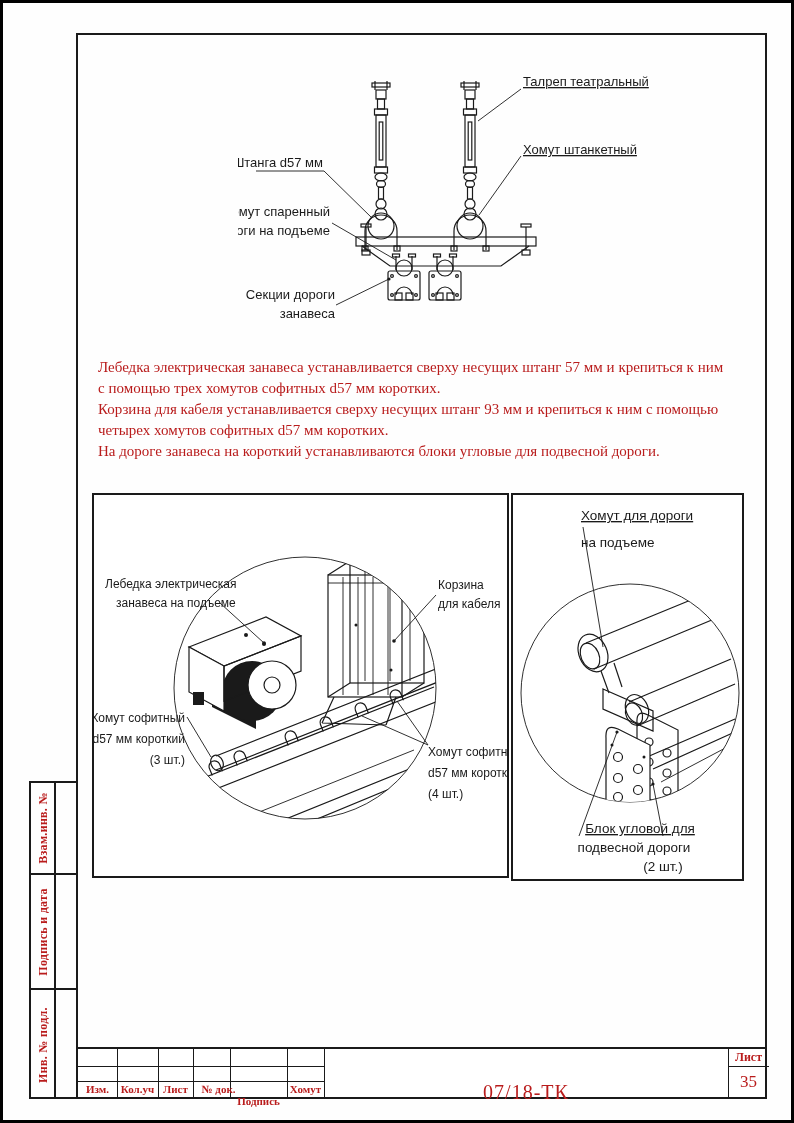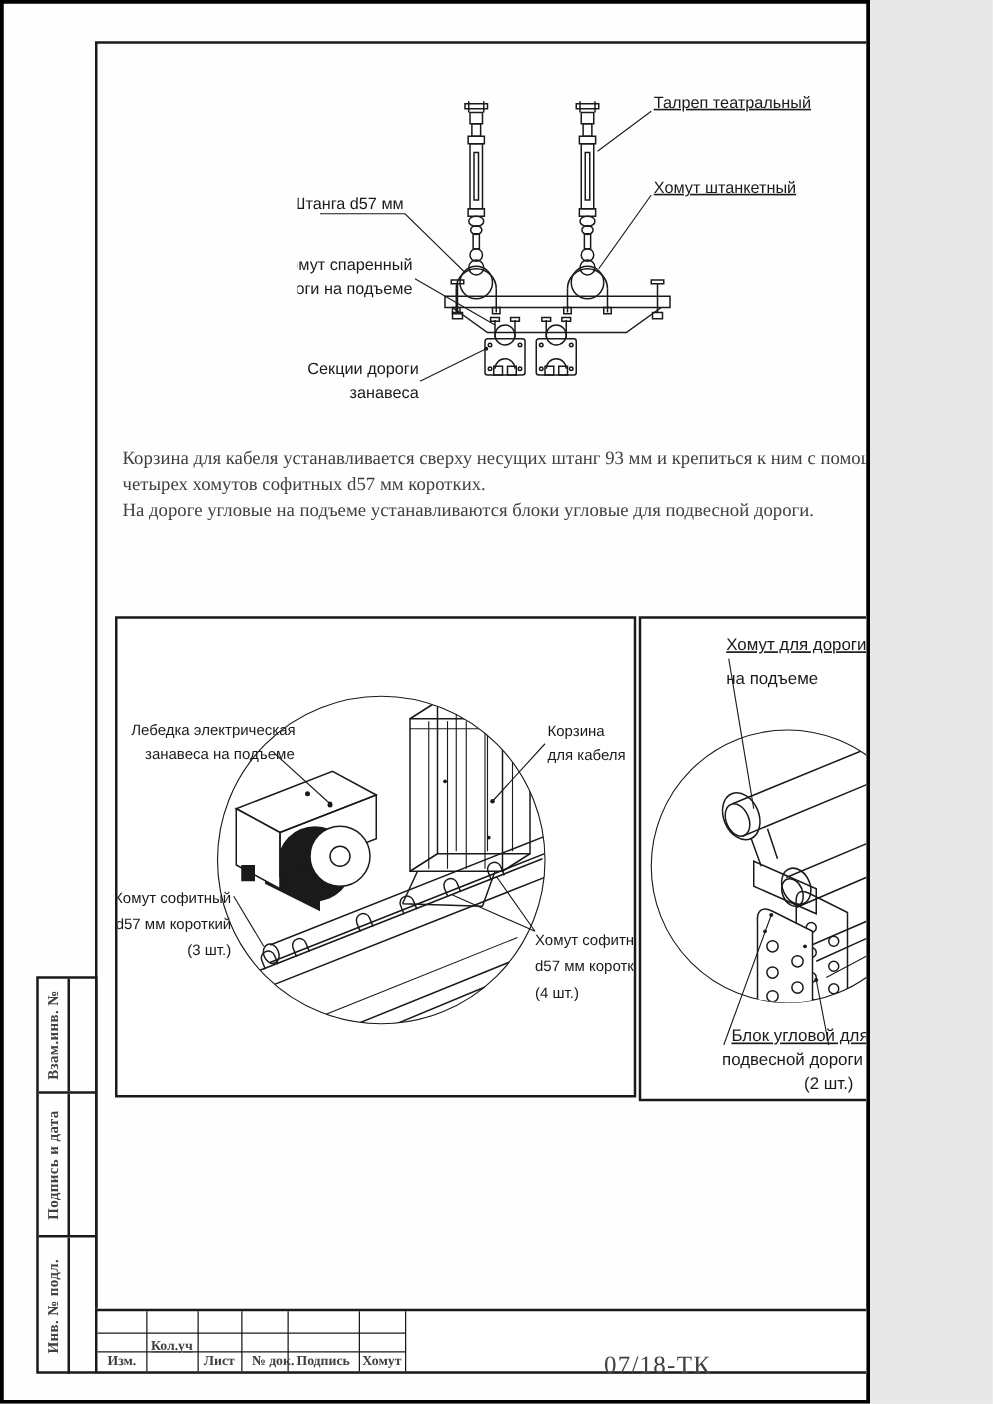--- a/index.html
+++ b/index.html
@@ -1,18 +1,18 @@
 <!DOCTYPE html>
 <html><head>
 <meta charset="utf-8">
 <style>
   html,body{margin:0;padding:0;background:#e8e8e8;}
-  .page{position:relative;width:696px;height:1123px;background:#fefefe;
+  .page{position:relative;width:794px;height:1123px;background:#fefefe;
         border:3px solid #000;box-sizing:border-box;overflow:hidden;
-        font-family:"Liberation Serif",serif;color:#404040;}
+        font-family:"Liberation Serif",serif;color:#b91c1c;}
   .frame{position:absolute;left:73px;top:30px;width:691px;height:1066px;
          border:2px solid #1a1a1a;box-sizing:border-box;}
   
   svg.diag{position:absolute;}
   .diag path,.diag line,.diag rect,.diag circle,.diag ellipse,.diag polygon,.diag polyline{
      stroke:#1a1a1a;fill:none;stroke-width:1.2;}
   .diag .thin{stroke-width:0.9;}
   .diag .lead{stroke-width:0.9;}
   .diag .ink{fill:#1a1a1a;stroke:none;}
   .diag .wf{fill:#ffffff;}
@@ -143,22 +143,23 @@
     <text class="t13" x="285" y="21" text-decoration="underline">Талреп театральный</text>
     <text class="t13" x="285" y="89" text-decoration="underline">Хомут штанкетный</text>
     <text class="t13" x="85" y="102" text-anchor="end">Штанга d57 мм</text>
     <text class="t13" x="92" y="151" text-anchor="end">Хомут спаренный</text>
     <text class="t13" x="92" y="170" text-anchor="end">для дороги на подъеме</text>
     <text class="t13" x="97" y="234" text-anchor="end">Секции дороги</text>
     <text class="t13" x="97" y="253" text-anchor="end">занавеса</text>
   </svg>
 
   <div class="bodytext">
+    <p>Лебедка электрическая занавеса устанавливается сверху несущих штанг 57 мм и крепиться к ним с помощью трех хомутов софитных d57 мм коротких.</p>
     <p>Корзина для кабеля устанавливается сверху несущих штанг 93 мм и крепиться к ним с помощью четырех хомутов софитных d57 мм коротких.</p>
-    <p>На дороге угловые на подъеме устанавливаются блоки угловые для подвесной дороги.</p>
+    <p>На дороге занавеса на короткий устанавливаются блоки угловые для подвесной дороги.</p>
   </div>
 
   <div class="detailbox" style="left:89px;top:490px;width:417px;height:385px;">
     <svg class="diag" style="left:0;top:0;" width="413" height="381" viewBox="0 0 413 381">
       <defs>
         <clipPath id="cclip1">
             <circle cx="211" cy="193" r="131"></circle>
           </clipPath>
         <g id="st">
             <path d="M-5.5,9 V1.5 A5.5,5.5 0 0 1 5.5,1.5 V9"></path>
@@ -334,24 +335,24 @@
     <div class="vline" style="left:152px;top:0;height:48px;"></div>
     <div class="vline" style="left:209px;top:0;height:48px;"></div>
     <div class="vline" style="left:246px;top:0;height:48px;"></div>
     <div class="vline" style="left:650px;top:0;height:48px;"></div>
 
     <div class="hline" style="left:0;top:17px;width:246px;"></div>
     <div class="hline" style="left:0;top:32px;width:246px;"></div>
     <div class="hline" style="left:650px;top:17px;width:41px;"></div>
 
     <div class="tb-label" style="left:0;top:32px;width:39px;height:16px;">Изм.</div>
-    <div class="tb-label" style="left:39px;top:20px;width:41px;height:16px;text-decoration:underline;">Кол.уч</div>
+    <div class="tb-label" style="left:39px;top:32px;width:41px;height:16px;">Кол.уч</div>
     <div class="tb-label" style="left:80px;top:32px;width:35px;height:16px;">Лист</div>
     <div class="tb-label" style="left:122px;top:32px;width:37px;height:16px;">№ док.</div>
-    <div class="tb-label" style="left:152px;top:32px;width:57px;height:16px;">Подпись</div>
+    <div class="tb-label" style="left:152px;top:44px;width:57px;height:16px;">Подпись</div>
     <div class="tb-label" style="left:209px;top:32px;width:37px;height:16px;">Хомут</div>
 
     <div class="tb-code">07/18-ТК</div>
 
     <div class="tb-sheet">Лист</div>
     <div class="tb-num">35</div>
   </div>
 
 </div>
 

